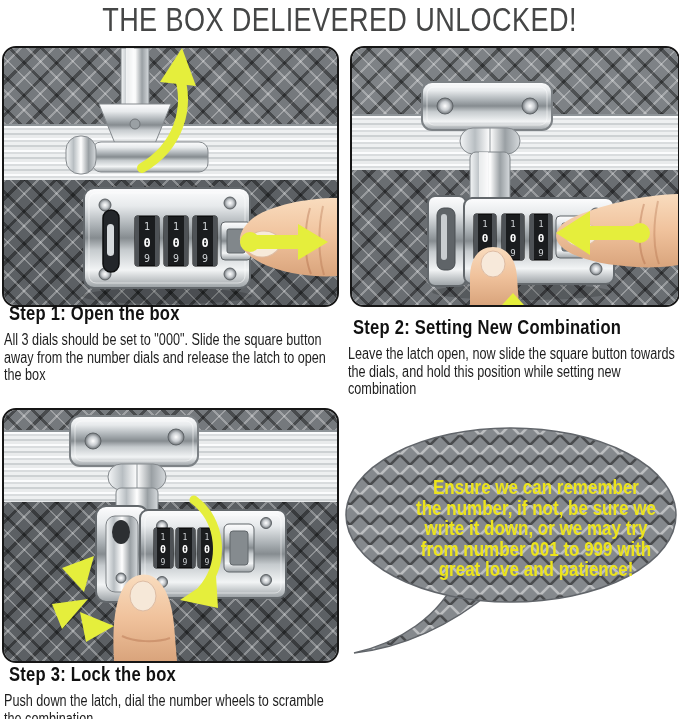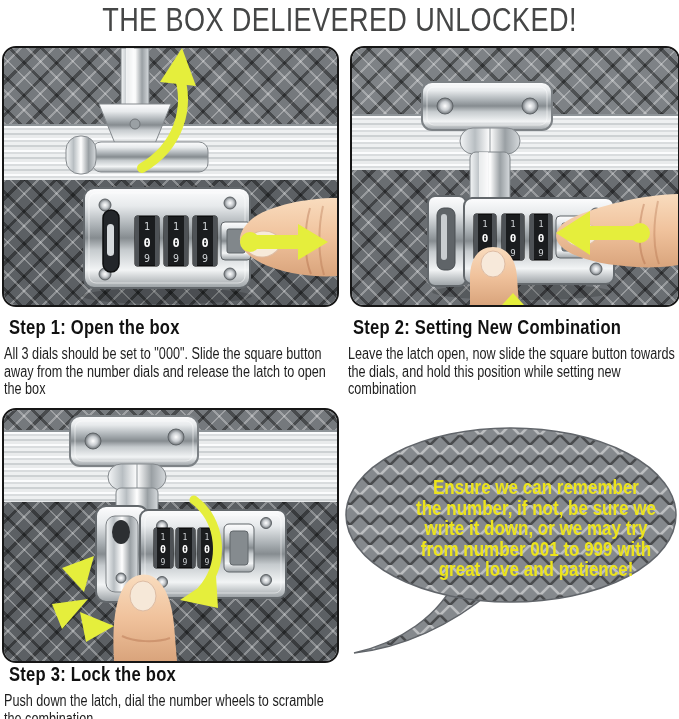--- a/index.html
+++ b/index.html
@@ -223,21 +223,21 @@
         <path d="M306,153 C301,176 301,200 307,216" fill="none" stroke="rgba(165,95,60,.3)" stroke-width="2"></path>
       </g>
       <g>
         <circle cx="288" cy="185" r="10" fill="#e5ee3c"></circle>
         <rect x="236" y="178" width="52" height="14" fill="#e5ee3c"></rect>
         <polygon points="238,163 204,185 238,207" fill="#e5ee3c"></polygon>
       </g>
     </svg>
   </div>
 
-  <div class="step" style="left:4px;top:315px;">
+  <div class="step" style="left:4px;top:301px;">
     <h3>Step 1: Open the box</h3>
     <p>All 3 dials should be set to "000". Slide the square button away from the number dials and release the latch to open the box</p>
   </div>
   <div class="step" style="left:348px;top:315px;">
     <h3>Step 2: Setting New Combination</h3>
     <p>Leave the latch open, now slide the square button towards the dials, and hold this position while setting new combination</p>
   </div>
 
   <div class="panel" style="left:2px;top:408px;width:333px;height:251px;">
     <div class="layer quilt q-mid" style="top:0;height:20px;"></div>

